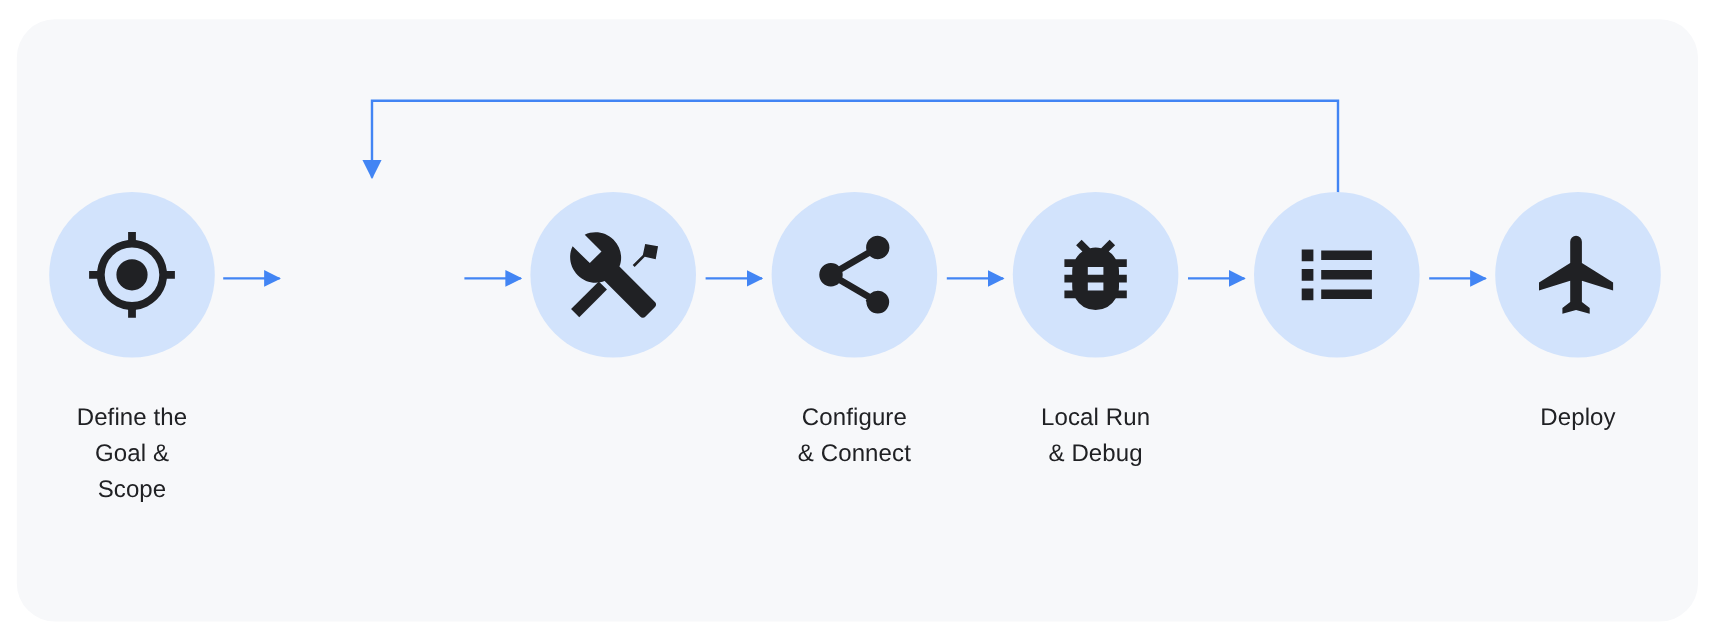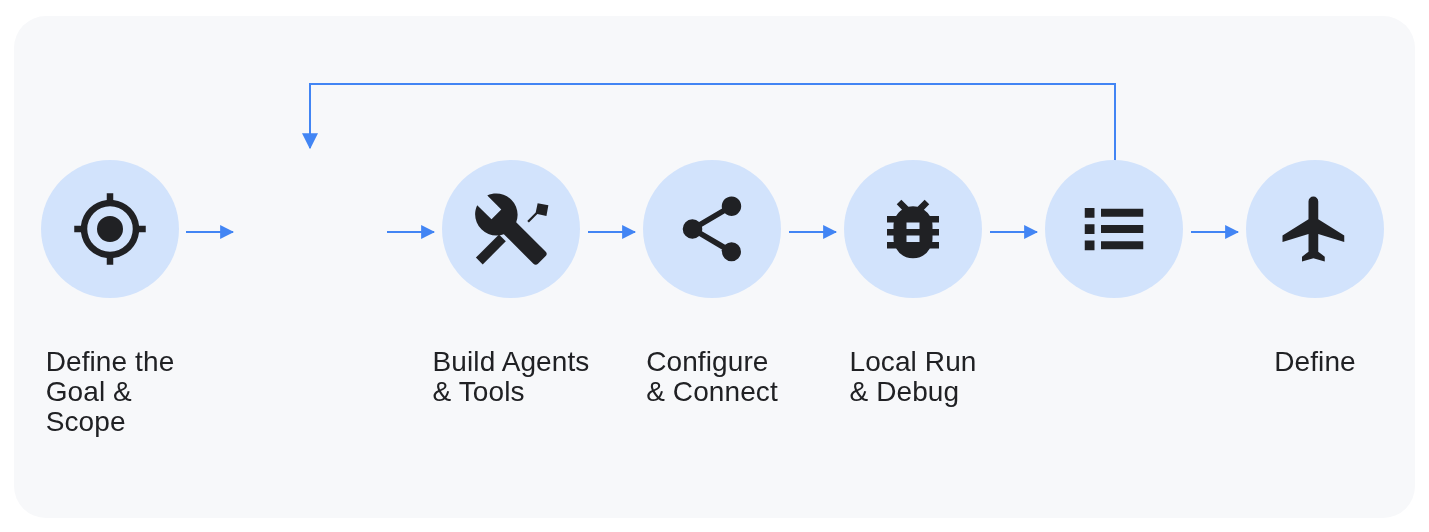--- a/index.html
+++ b/index.html
@@ -75,22 +75,23 @@
   }
 
   .step-icon {
     display: block;
     width: 78px;
     height: 78px;
   }
   .step-icon svg { display: block; width: 100%; height: 100%; }
 
   .step-label {
-    margin-top: 49px;
-    font-size: 28px;
+    margin-top: 35px;
+    text-align: center;
+    font-size: 20px;
     line-height: 30px;
     color: #202124;
     letter-spacing: 0.1px;
     font-weight: 400;
     white-space: pre-line;
   }
 </style>
 </head>
 <body>
 
@@ -142,22 +143,20 @@
     <div class="step" style="left:511px">
       <div class="step-circle">
         <span class="step-icon">
           <svg viewBox="0 0 24 24" xmlns="http://www.w3.org/2000/svg">
             <path fill="#202124" d="M22.7 19l-9.1-9.1c.9-2.3.4-5-1.5-6.9-2-2-5-2.4-7.4-1.3L9 6 6 9 1.6 4.7C.4 7.1.9 10.1 2.9 12.1c1.9 1.9 4.6 2.4 6.9 1.5l9.1 9.1c.4.4 1 .4 1.4 0l2.3-2.3c.5-.4.5-1.1.1-1.4z"></path>
             <path fill="#202124" d="M17.5 10l2.6-2.6L22.9 8l.6-3.3-3.3-.6-.6 2.8-2.6 2.6"></path>
             <path fill="#202124" d="M1.2 20.8l7.1-7.1 2.1 2.1-7.1 7.1z"></path>
           </svg>
         </span>
       </div>
-      <div class="step-label">Build Agents
-&amp; Tools</div>
     </div>
 
     <div class="step" style="left:712px">
       <div class="step-circle">
         <span class="step-icon">
           <svg viewBox="0 0 24 24" xmlns="http://www.w3.org/2000/svg">
             <path fill="#202124" d="M18 16.08a2.9 2.9 0 0 0-1.96.77L8.91 12.7c.05-.23.09-.46.09-.7s-.04-.47-.09-.7l7.05-4.11A2.99 2.99 0 1 0 15 5c0 .24.04.47.09.7L8.04 9.81a3 3 0 1 0 0 4.38l7.12 4.16c-.5.21-.08.43-.08.65a2.92 2.92 0 1 0 2.92-2.92z"></path>
           </svg>
         </span>
       </div>
@@ -188,17 +187,17 @@
     </div>
 
     <div class="step" style="left:1315px">
       <div class="step-circle">
         <span class="step-icon">
           <svg viewBox="0 0 24 24" xmlns="http://www.w3.org/2000/svg">
             <path fill="#202124" d="M21 16v-2l-8-5V3.5a1.5 1.5 0 0 0-3 0V9l-8 5v2l8-2.5V19l-2 1.5V22l3.5-1 3.5 1v-1.5L13 19v-5.5L21 16z"></path>
           </svg>
         </span>
       </div>
-      <div class="step-label">Define</div>
+      <div class="step-label">Deploy</div>
     </div>
 
   </div>
 </div>
 
 </body></html>

